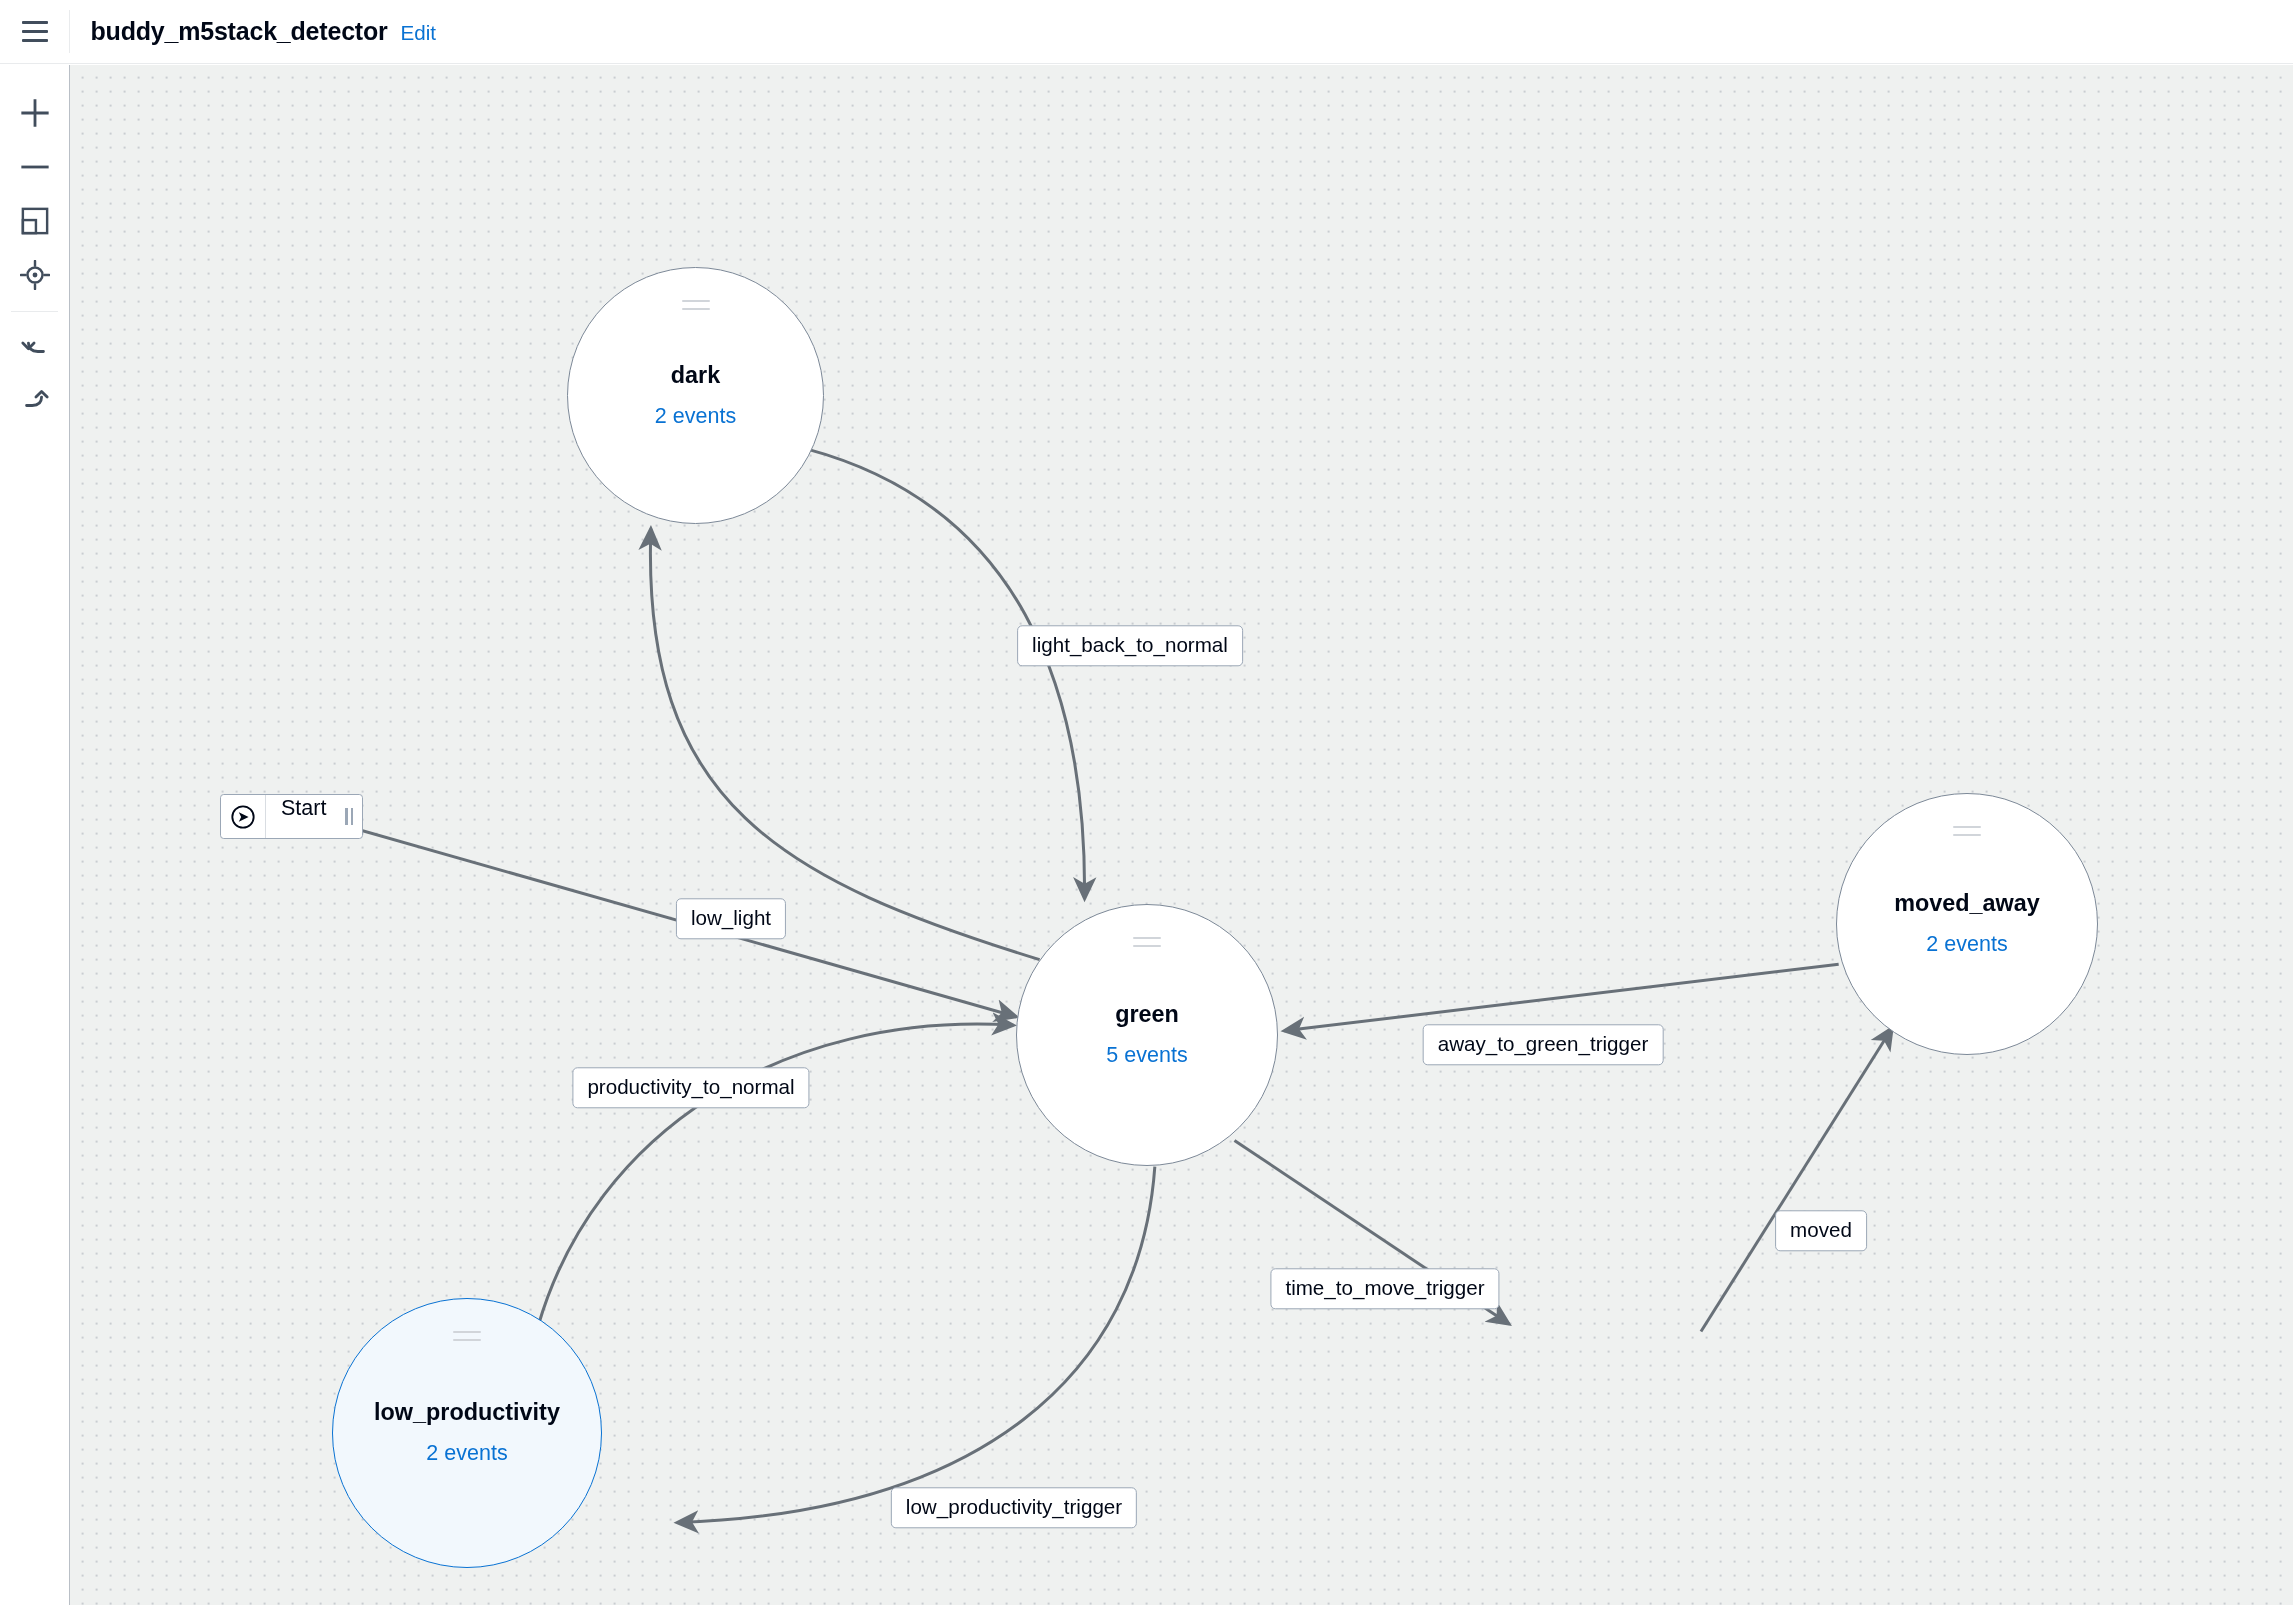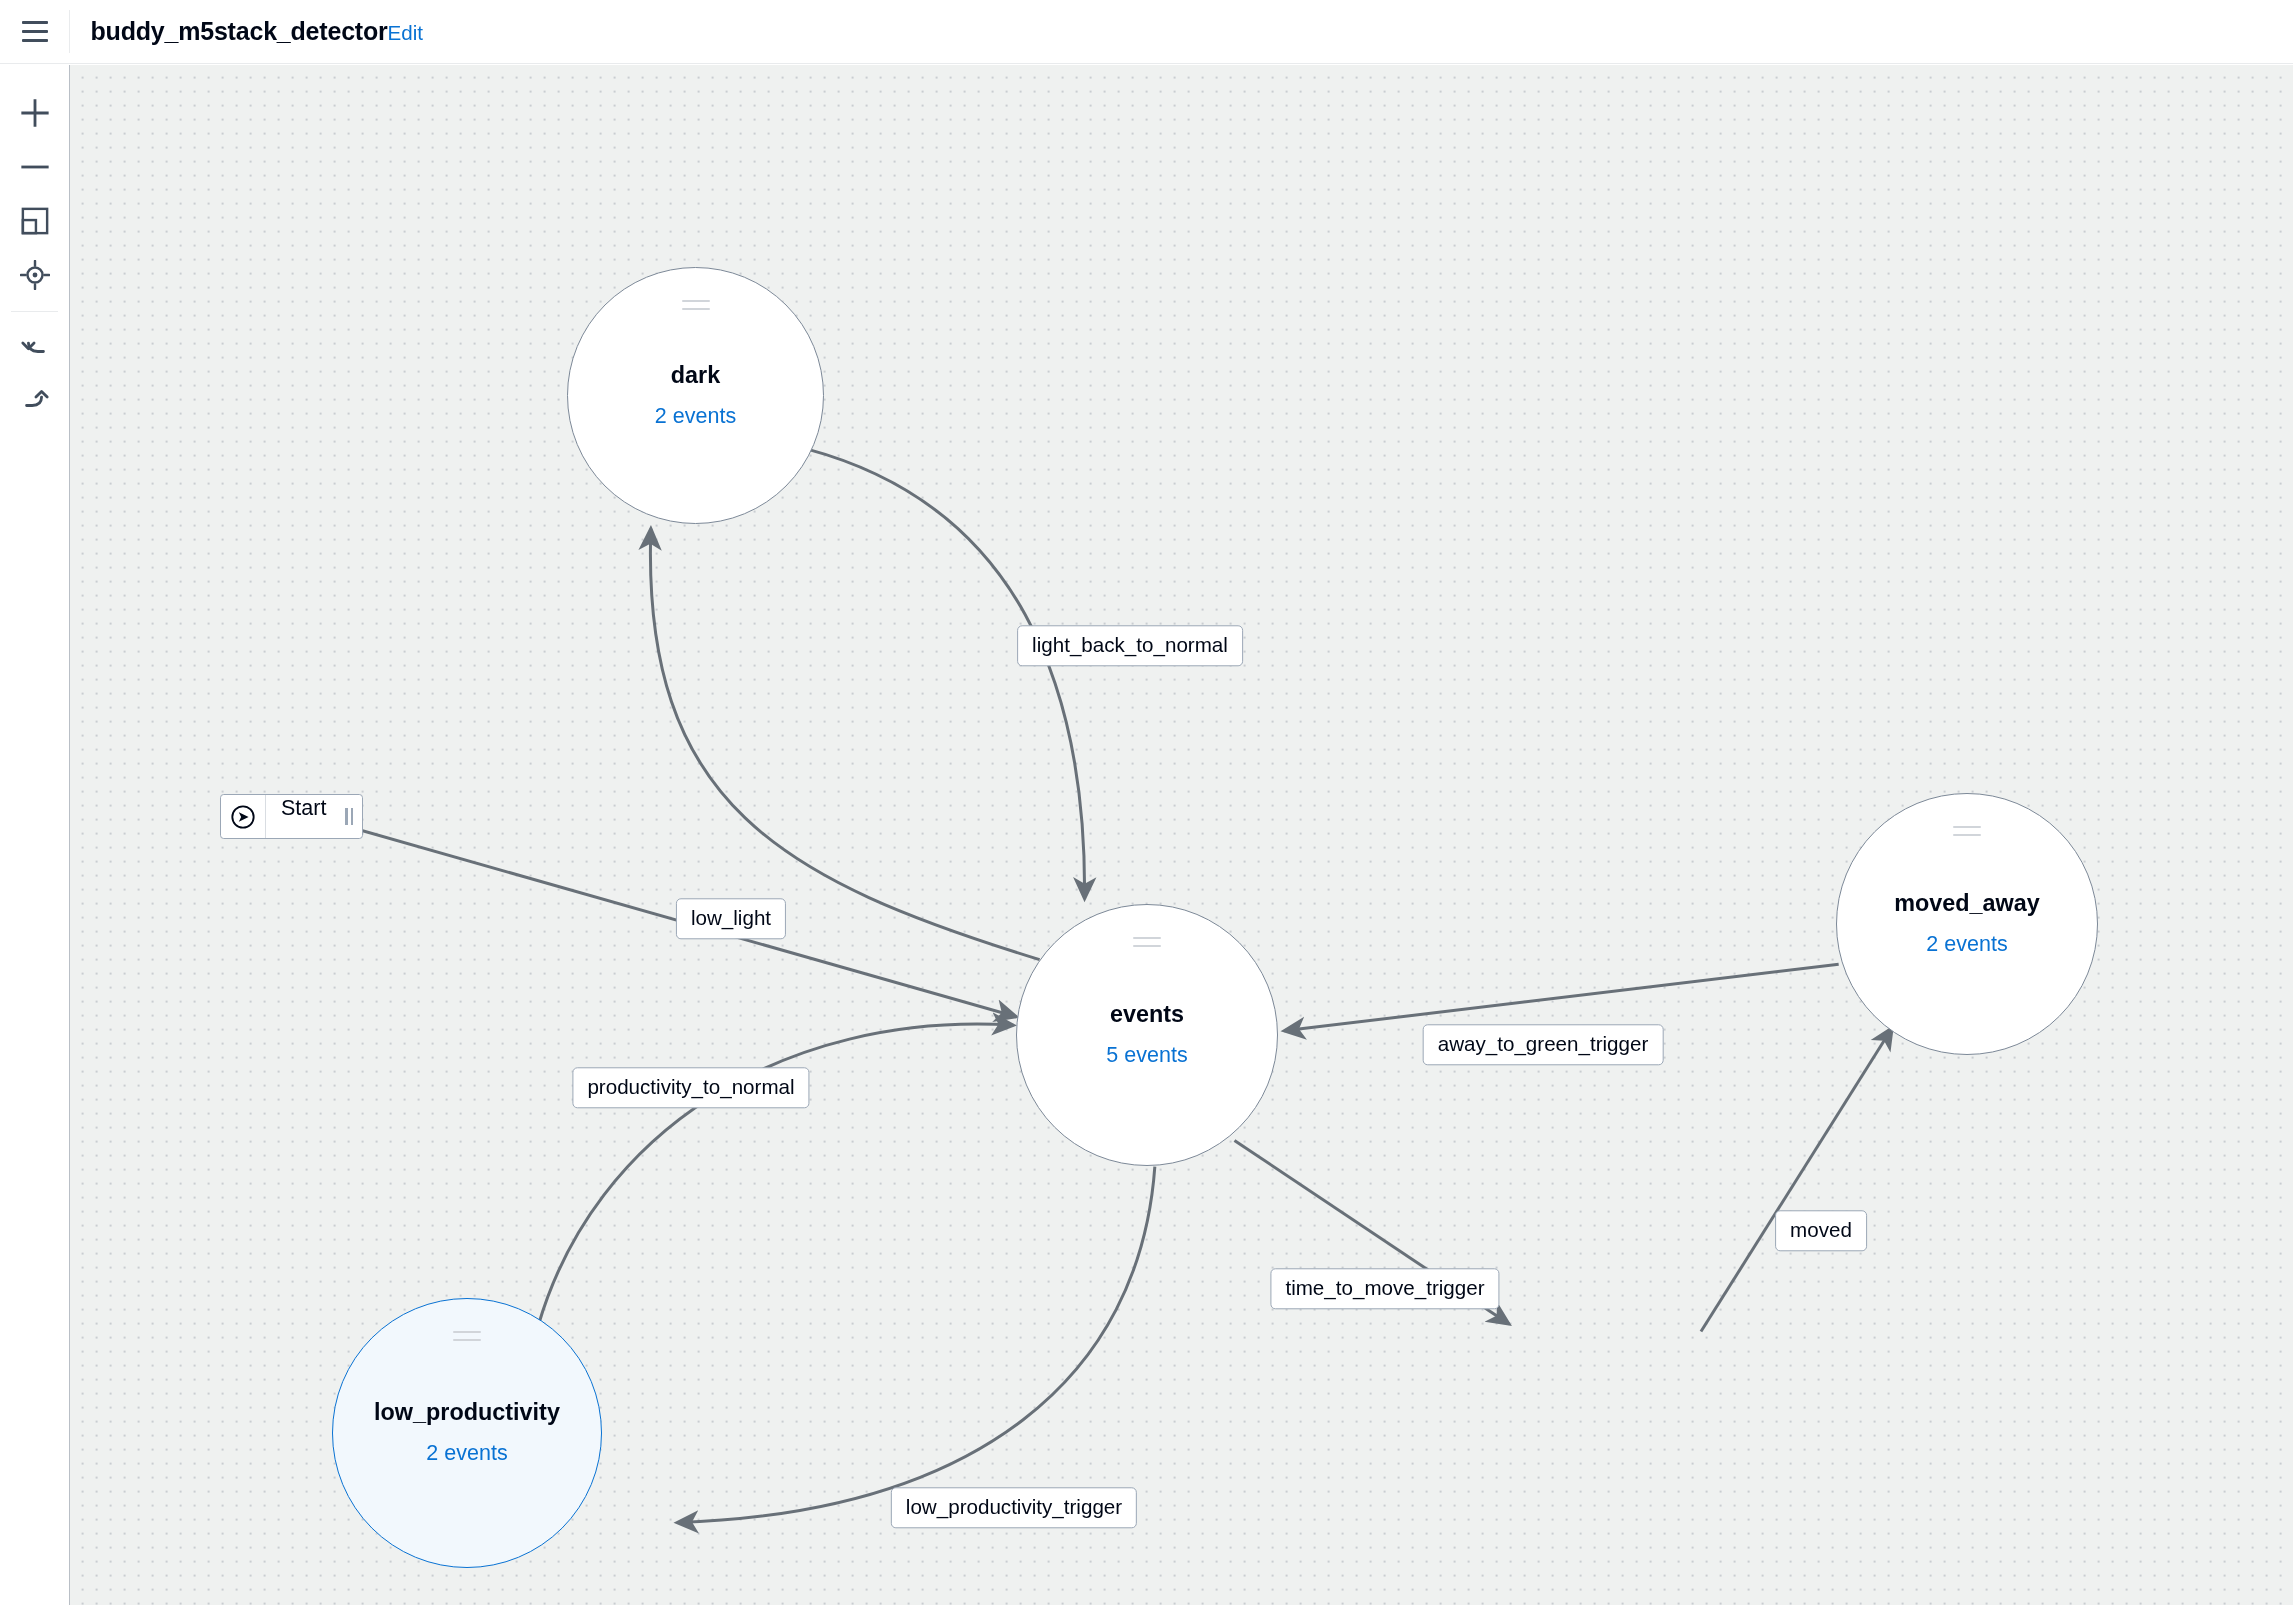--- a/index.html
+++ b/index.html
@@ -25,21 +25,21 @@
     gap: 5.6px; cursor: pointer;
   }
   .hamburger span {
     display: block; width: 26px; height: 3.3px;
     background: #414d5c; border-radius: 0.9px;
   }
   .header-divider {
     width: 0.9px; height: 43px; background: #e9ebed;
   }
   .title-wrap {
-    display: flex; align-items: baseline; 
+    display: flex; align-items: baseline; gap: 13px;
     padding-left: 20.6px;
   }
   .page-title {
     font-size: 25px; font-weight: bold; color: #000716;
     letter-spacing: -0.2px;
   }
   .edit-link {
     font-size: 20.6px; color: #0972d3; cursor: pointer;
   }
 
@@ -258,21 +258,21 @@
       </div>
     <div class="node-title">dark</div>
     <div class="node-events">2 events</div>
   </div>
 
   <div class="node" style="left:946px; top:839px; width:262px; height:262px;">
     <div class="node-handle">
         <i></i>
         <i></i>
       </div>
-    <div class="node-title">events</div>
+    <div class="node-title">green</div>
     <div class="node-events">5 events</div>
   </div>
 
   <div class="node" style="left:1766px; top:728px; width:262px; height:262px;">
     <div class="node-handle">
         <i></i>
         <i></i>
       </div>
     <div class="node-title">moved_away</div>
     <div class="node-events">2 events</div>

